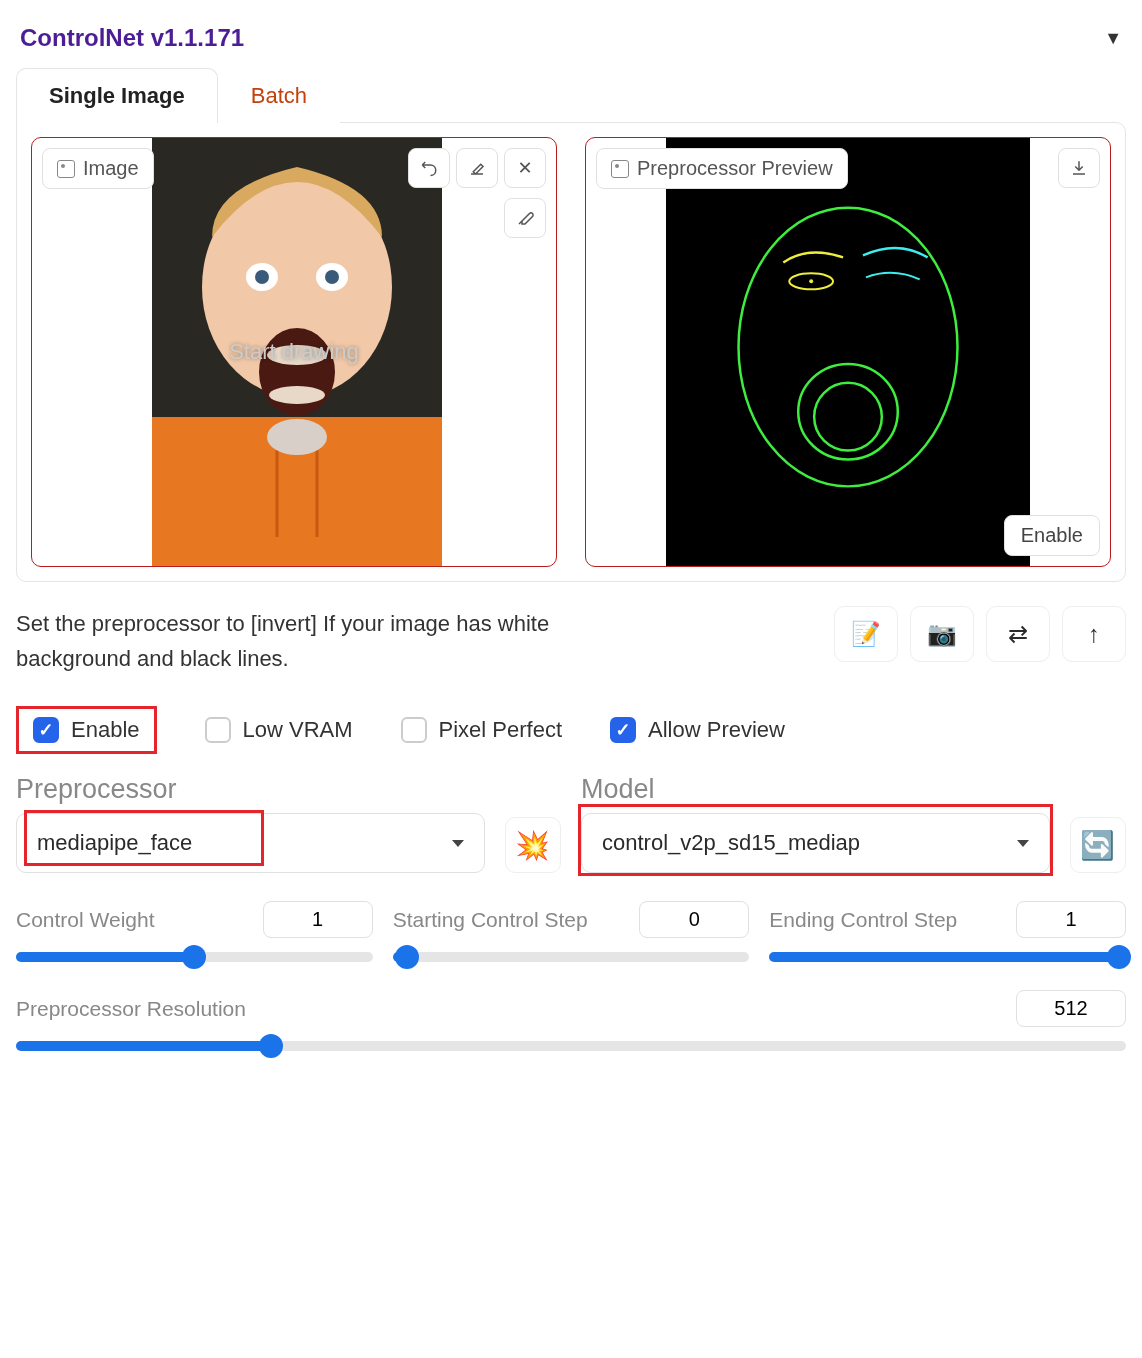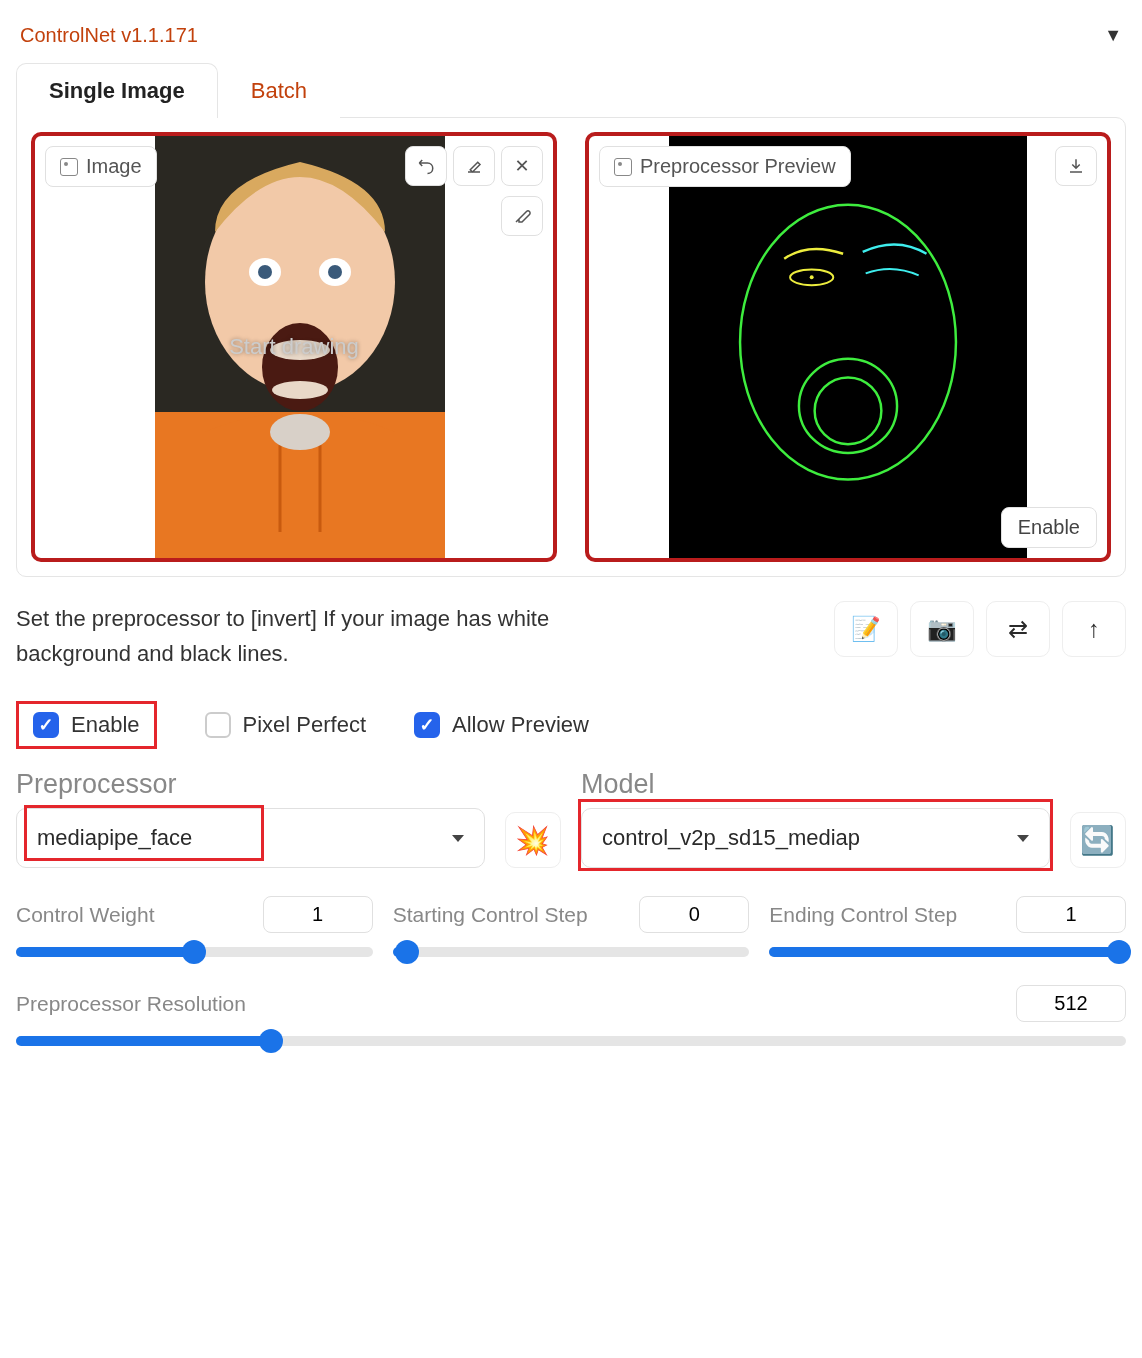--- a/index.html
+++ b/index.html
@@ -1,24 +1,24 @@
 <!DOCTYPE html>
 <html><head>
 <meta charset="utf-8">
 <style>
 * { box-sizing: border-box; margin: 0; padding: 0; }
 body { font-family: -apple-system, BlinkMacSystemFont, "Segoe UI", Arial, sans-serif; background: #fff; color: #2a2a2a; padding: 16px; width: 1142px; }
 .panel-header { display: flex; justify-content: space-between; align-items: center; padding: 8px 4px 16px; }
-.panel-title { font-size: 20px; color: #c2410c; font-weight: 400; }
+.panel-title { font-size: 24px; color: #4c1d95; font-weight: 700; }
 .collapse-icon { font-size: 18px; color: #333; cursor: pointer; }
 .tabs { display: flex; border-bottom: 0; }
 .tab { padding: 14px 32px; font-size: 22px; color: #c2410c; border: 1px solid transparent; border-bottom: none; border-radius: 10px 10px 0 0; cursor: pointer; background: #fff; }
 .tab.active { color: #222; font-weight: 600; border-color: #e5e5e5; background: #fff; position: relative; z-index: 2; }
 .tab-content { border: 1px solid #e5e5e5; border-radius: 0 10px 10px 10px; padding: 14px; display: flex; gap: 28px; margin-top: -1px; }
-.image-box { flex: 1; border: 4px solid #b91c1c; border-radius: 10px; position: relative; height: 430px; overflow: hidden; background: #fff; }
+.image-box { flex: 1; border: 1px solid #b91c1c; border-radius: 10px; position: relative; height: 430px; overflow: hidden; background: #fff; }
 .image-label { position: absolute; top: 10px; left: 10px; background: #fff; border: 1px solid #e0e0e0; border-radius: 8px; padding: 8px 14px; font-size: 20px; color: #555; display: flex; align-items: center; gap: 8px; z-index: 5; }
 .toolbar { position: absolute; top: 10px; right: 10px; display: flex; gap: 6px; z-index: 5; }
 .toolbar-btn { width: 42px; height: 40px; background: #fff; border: 1px solid #e0e0e0; border-radius: 8px; display: flex; align-items: center; justify-content: center; cursor: pointer; color: #555; font-size: 18px; }
 .toolbar2 { position: absolute; top: 60px; right: 10px; z-index: 5; }
 .download-btn { position: absolute; top: 10px; right: 10px; width: 42px; height: 40px; background: #fff; border: 1px solid #e0e0e0; border-radius: 8px; display: flex; align-items: center; justify-content: center; cursor: pointer; z-index: 5; }
 .close-btn { position: absolute; bottom: 10px; right: 10px; background: #fff; border: 1px solid #e0e0e0; border-radius: 8px; padding: 8px 16px; font-size: 20px; cursor: pointer; z-index: 5; color: #444; }
 .input-image { position: absolute; left: 120px; top: 0; width: 290px; height: 100%; background: #333; }
 .draw-overlay { position: absolute; top: 50%; left: 50%; transform: translate(-50%, -50%); font-size: 22px; color: #ccc; font-weight: 500; z-index: 3; text-shadow: 0 0 4px rgba(0,0,0,.4); }
 .preview-image { position: absolute; left: 80px; top: 0; right: 80px; bottom: 0; background: #000; }
 .hint-row { display: flex; align-items: flex-start; justify-content: space-between; margin: 24px 0 8px; }
@@ -148,20 +148,24 @@
   </div>
 </div>
 
 <div class="checkbox-row">
   <div class="checkbox-item red-box">
     <div class="checkbox checked"></div>
     <div class="checkbox-label">Enable</div>
   </div>
   <div class="checkbox-item">
     <div class="checkbox"></div>
+    <div class="checkbox-label">Low VRAM</div>
+  </div>
+  <div class="checkbox-item">
+    <div class="checkbox"></div>
     <div class="checkbox-label">Pixel Perfect</div>
   </div>
   <div class="checkbox-item">
     <div class="checkbox checked"></div>
     <div class="checkbox-label">Allow Preview</div>
   </div>
 </div>
 
 <div class="field-row">
   <div class="field-group">

